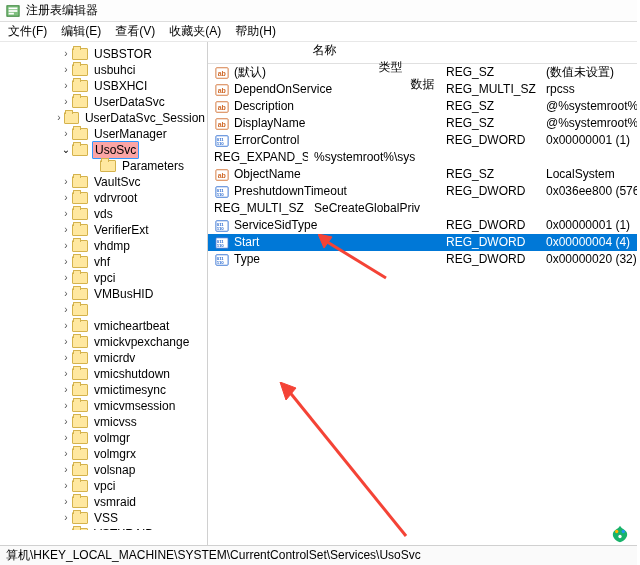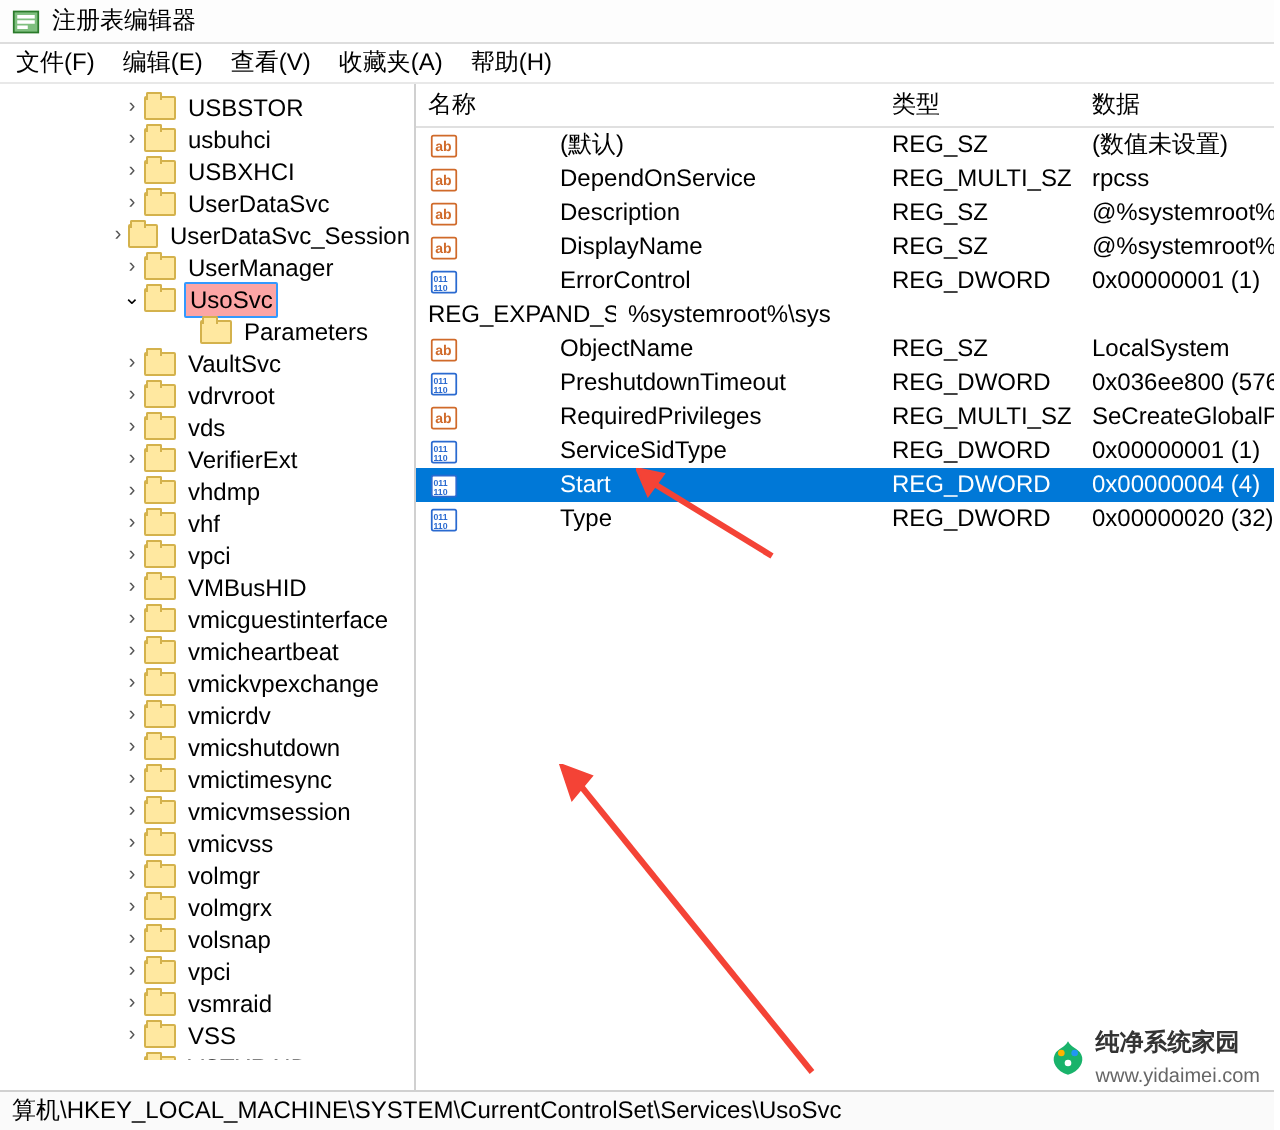--- a/index.html
+++ b/index.html
@@ -18,30 +18,30 @@
   .tree-scroll::-webkit-scrollbar-track { background: #f1f1f1; }
   .tree-item { display: flex; align-items: center; height: 16px; padding-left: 0; white-space: nowrap; line-height: 16px; font-size: 12px; }
   .tree-item .spacer { display: inline-block; }
   .tree-item .chev { width: 12px; display: inline-flex; align-items: center; justify-content: center; color: #555; font-size: 10px; }
   .tree-item .chev.open { color: #000; }
   .tree-item .folder { width: 16px; height: 12px; margin-right: 4px; display: inline-block; background: #ffe8a0; border: 1px solid #d4b24c; border-radius: 1px; position: relative; }
   .tree-item .folder::before { content: ""; position: absolute; top: -3px; left: 0; width: 6px; height: 3px; background: #ffe8a0; border: 1px solid #d4b24c; border-bottom: none; border-radius: 1px 1px 0 0; }
   .tree-item .label { padding: 0 2px; }
   .tree-item.selected .label { border: 1px solid #3399ff; background: #fca5a5; border-radius: 1px; padding: 0 2px; }
   .list-pane { flex: 1; overflow: hidden; position: relative; }
-  .list-header { display: flex; height: 22px; border-bottom: 1px solid #e0e0e0; align-items: center; font-size: 12px; background: #fff; }
+  .list-header { display: flex; height: 22px; border-bottom: 1px solid #e0e0e0; align-items: center; font-size: 12px; background: #fff; flex-direction: column; }
   .list-header div { padding: 0 6px; white-space: nowrap; }
   .col-name { width: 232px; }
   .col-type { width: 100px; }
   .col-data { flex: 1; }
   .list-body { overflow: hidden; }
   .list-row { display: flex; height: 17px; align-items: center; line-height: 17px; font-size: 12px; }
   .list-row .cell { padding: 0 6px; white-space: nowrap; overflow: hidden; text-overflow: clip; }
   .list-row .val-icon { width: 16px; height: 14px; margin-right: 4px; display: inline-flex; align-items: center; justify-content: center; flex-shrink: 0; }
-  .list-row .col-name { display: flex; align-items: center; gap: 46px; }
+  .list-row .col-name { display: flex; align-items: center; }
   .list-row.selected { background: #0078d7; color: #fff; }
   .icon-str svg, .icon-bin svg { width: 14px; height: 14px; }
   .statusbar { height: 20px; border-top: 1px solid #d0d0d0; display: flex; align-items: center; padding: 0 6px; font-size: 12px; background: #fafafa; }
   .highlight-marker { position: absolute; pointer-events: none; }
   .arrow-red { stroke: #f44336; fill: #f44336; }
   .watermark { position: absolute; right: 4px; bottom: 20px; display: flex; align-items: center; gap: 4px; font-size: 12px; color: #333; background: rgba(255,255,255,0.6); padding: 1px 3px; }
   .watermark .logo { width: 20px; height: 20px; }
   .watermark .logo svg { width: 20px; height: 20px; }
 </style>
 </head>
@@ -166,21 +166,20 @@
           <div class="tree-item">
             <span class="spacer" style="width: 60px;"></span>
             <span class="chev">›</span>
             <span class="folder"></span>
             <span class="label">VMBusHID</span>
           </div>
           <div class="tree-item">
             <span class="spacer" style="width: 60px;"></span>
             <span class="chev">›</span>
             <span class="folder"></span>
-            <span class="label">vmicguestinterface</span>
           </div>
           <div class="tree-item">
             <span class="spacer" style="width: 60px;"></span>
             <span class="chev">›</span>
             <span class="folder"></span>
             <span class="label">vmicheartbeat</span>
           </div>
           <div class="tree-item">
             <span class="spacer" style="width: 60px;"></span>
             <span class="chev">›</span>
@@ -360,29 +359,20 @@
                   <text x="2" y="8" font-size="5" fill="#2a6ad0" font-family="Arial" font-weight="bold">011</text>
                   <text x="2" y="13" font-size="5" fill="#2a6ad0" font-family="Arial" font-weight="bold">110</text>
                 </svg>
               </span>
               <span>PreshutdownTimeout</span>
             </div>
             <div class="cell col-type">REG_DWORD</div>
             <div class="cell col-data">0x036ee800 (57600</div>
           </div>
           <div class="list-row">
-            <div class="cell col-name">
-              <span class="val-icon icon-str">
-                <svg viewBox="0 0 16 16">
-                  <rect x="1" y="2" width="14" height="12" rx="1" fill="#fff" stroke="#d06a2a"></rect>
-                  <text x="3" y="11" font-size="8" fill="#d06a2a" font-family="Arial" font-weight="bold">ab</text>
-                </svg>
-              </span>
-              <span>RequiredPrivileges</span>
-            </div>
             <div class="cell col-type">REG_MULTI_SZ</div>
             <div class="cell col-data">SeCreateGlobalPriv</div>
           </div>
           <div class="list-row">
             <div class="cell col-name">
               <span class="val-icon icon-bin">
                 <svg viewBox="0 0 16 16">
                   <rect x="1" y="2" width="14" height="12" rx="1" fill="#fff" stroke="#2a6ad0"></rect>
                   <text x="2" y="8" font-size="5" fill="#2a6ad0" font-family="Arial" font-weight="bold">011</text>
                   <text x="2" y="13" font-size="5" fill="#2a6ad0" font-family="Arial" font-weight="bold">110</text>
@@ -440,19 +430,15 @@
 
   <div class="watermark">
     <span class="logo">
       <svg viewBox="0 0 24 24">
         <path d="M12 2 C10 6 6 6 4 10 C2 14 5 20 12 22 C19 20 22 14 20 10 C18 6 14 6 12 2 Z" fill="#19b36b"></path>
         <circle cx="8" cy="9" r="2" fill="#ffb300"></circle>
         <circle cx="16" cy="9" r="2" fill="#2196f3"></circle>
         <circle cx="12" cy="15" r="2" fill="#ffffff"></circle>
       </svg>
     </span>
-    <span>
-      <span style="font-weight:600">纯净系统家园</span><br>
-      <span style="font-size:10px;color:#666">www.yidaimei.com</span>
-    </span>
   </div>
 
 </div>
 
 </body></html>

